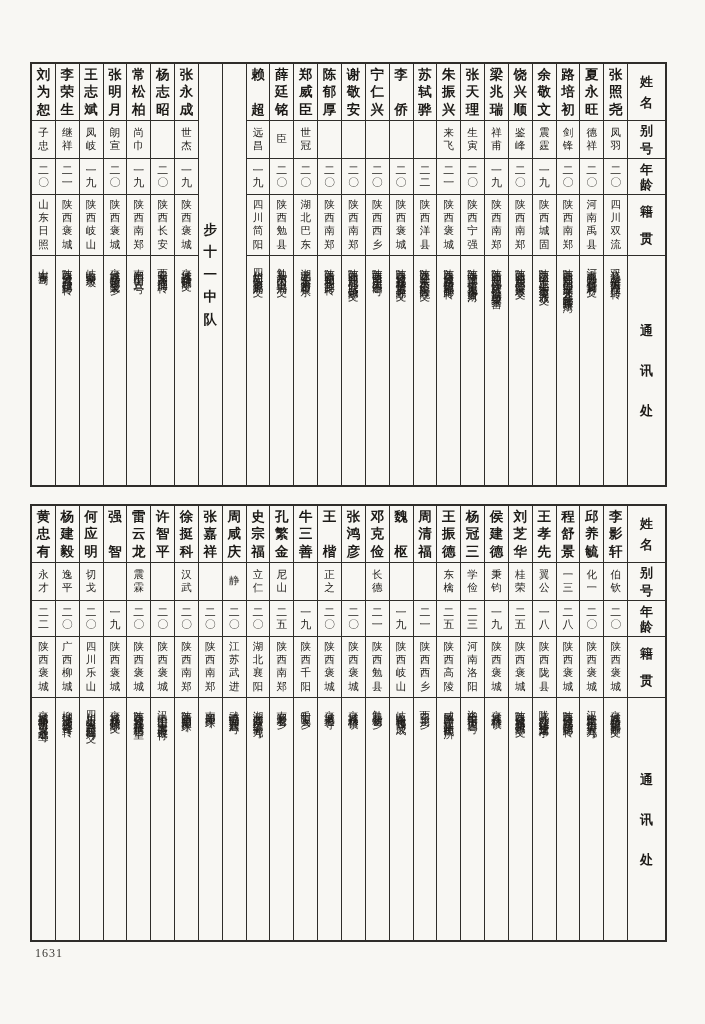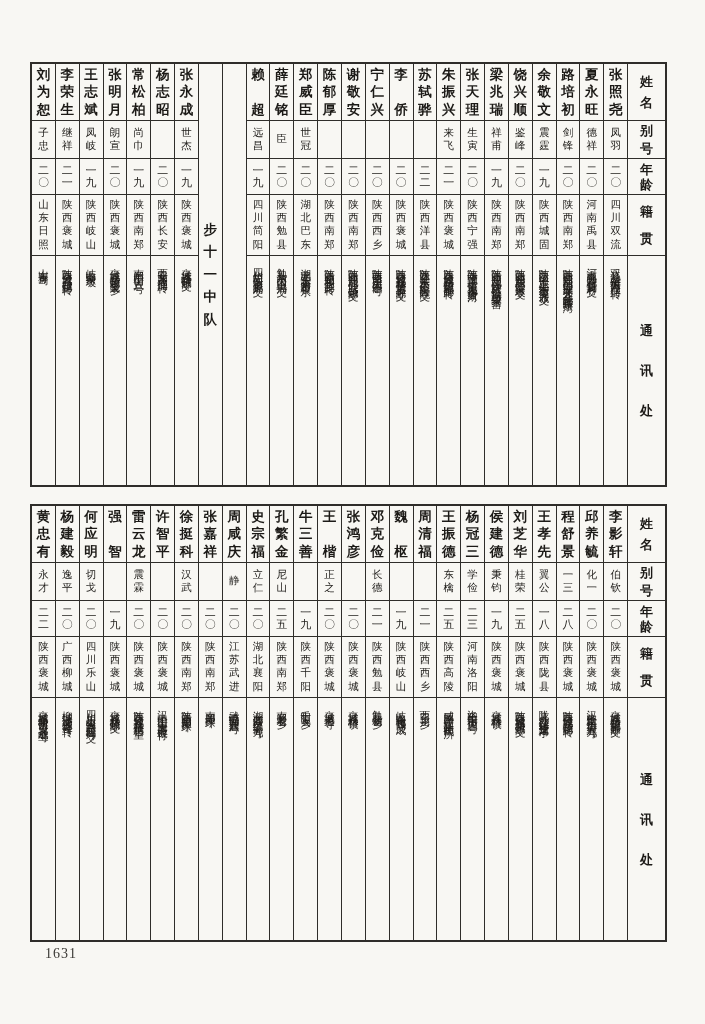--- a/index.html
+++ b/index.html
@@ -58,22 +58,22 @@
   .hd.c-name{justify-content:space-evenly;padding:2px 0;}
   .hd.c-alias{gap:5px;font-size:13px;}
   .hd.c-age{gap:2px;font-size:13px;}
   .hd.c-origin{justify-content:center;gap:14px;font-size:13px;}
   .hd-addr{flex:1 1 auto;justify-content:center;gap:27px;
     font-weight:bold;font-size:13px;line-height:1;}
 
   .vchars span{display:block;line-height:1;}
 
   #page-number{
-    position:absolute;left:45px;top:946px;
-    font-size:14px;letter-spacing:1px;color:#3a3834;
+    position:absolute;left:35px;top:946px;
+    font-size:12px;letter-spacing:1px;color:#3a3834;
     font-family:"Liberation Serif","DejaVu Serif",serif;
   }
 </style>
 </head>
 <body>
 
 <div id="table-top" class="roster">
     <div class="col person">
       <div class="cell c-name vchars">
         <span>刘</span>

